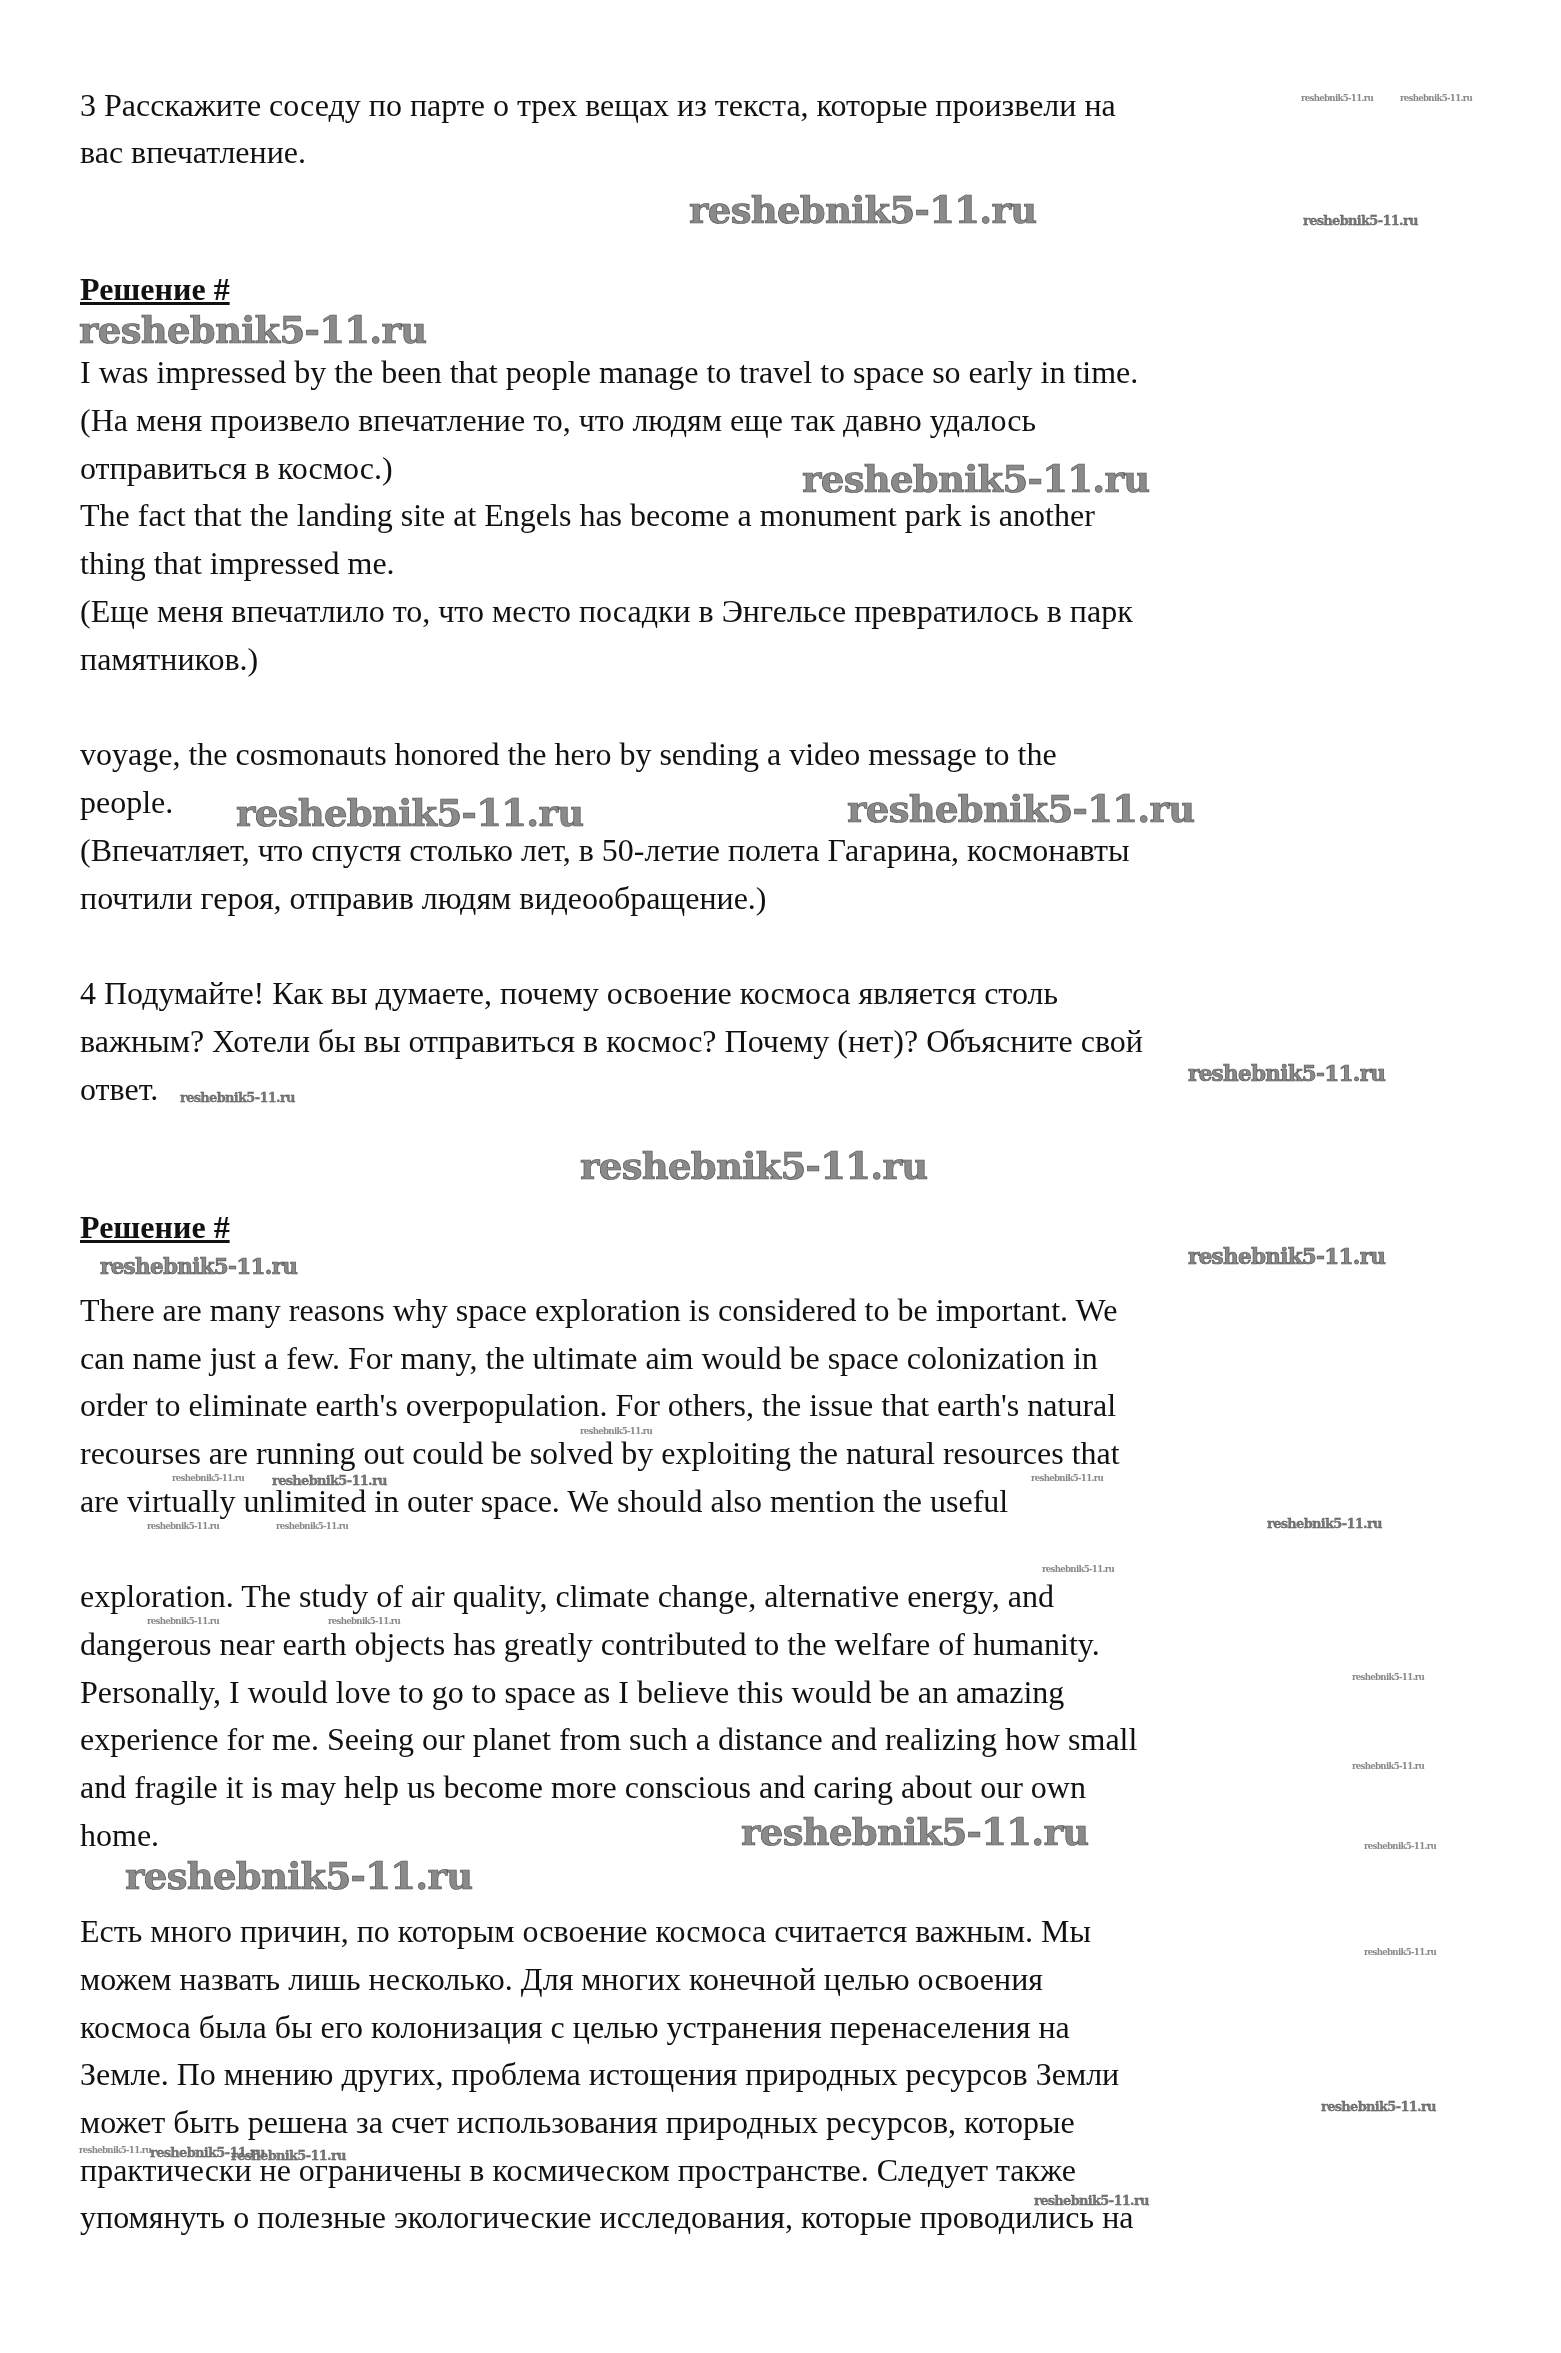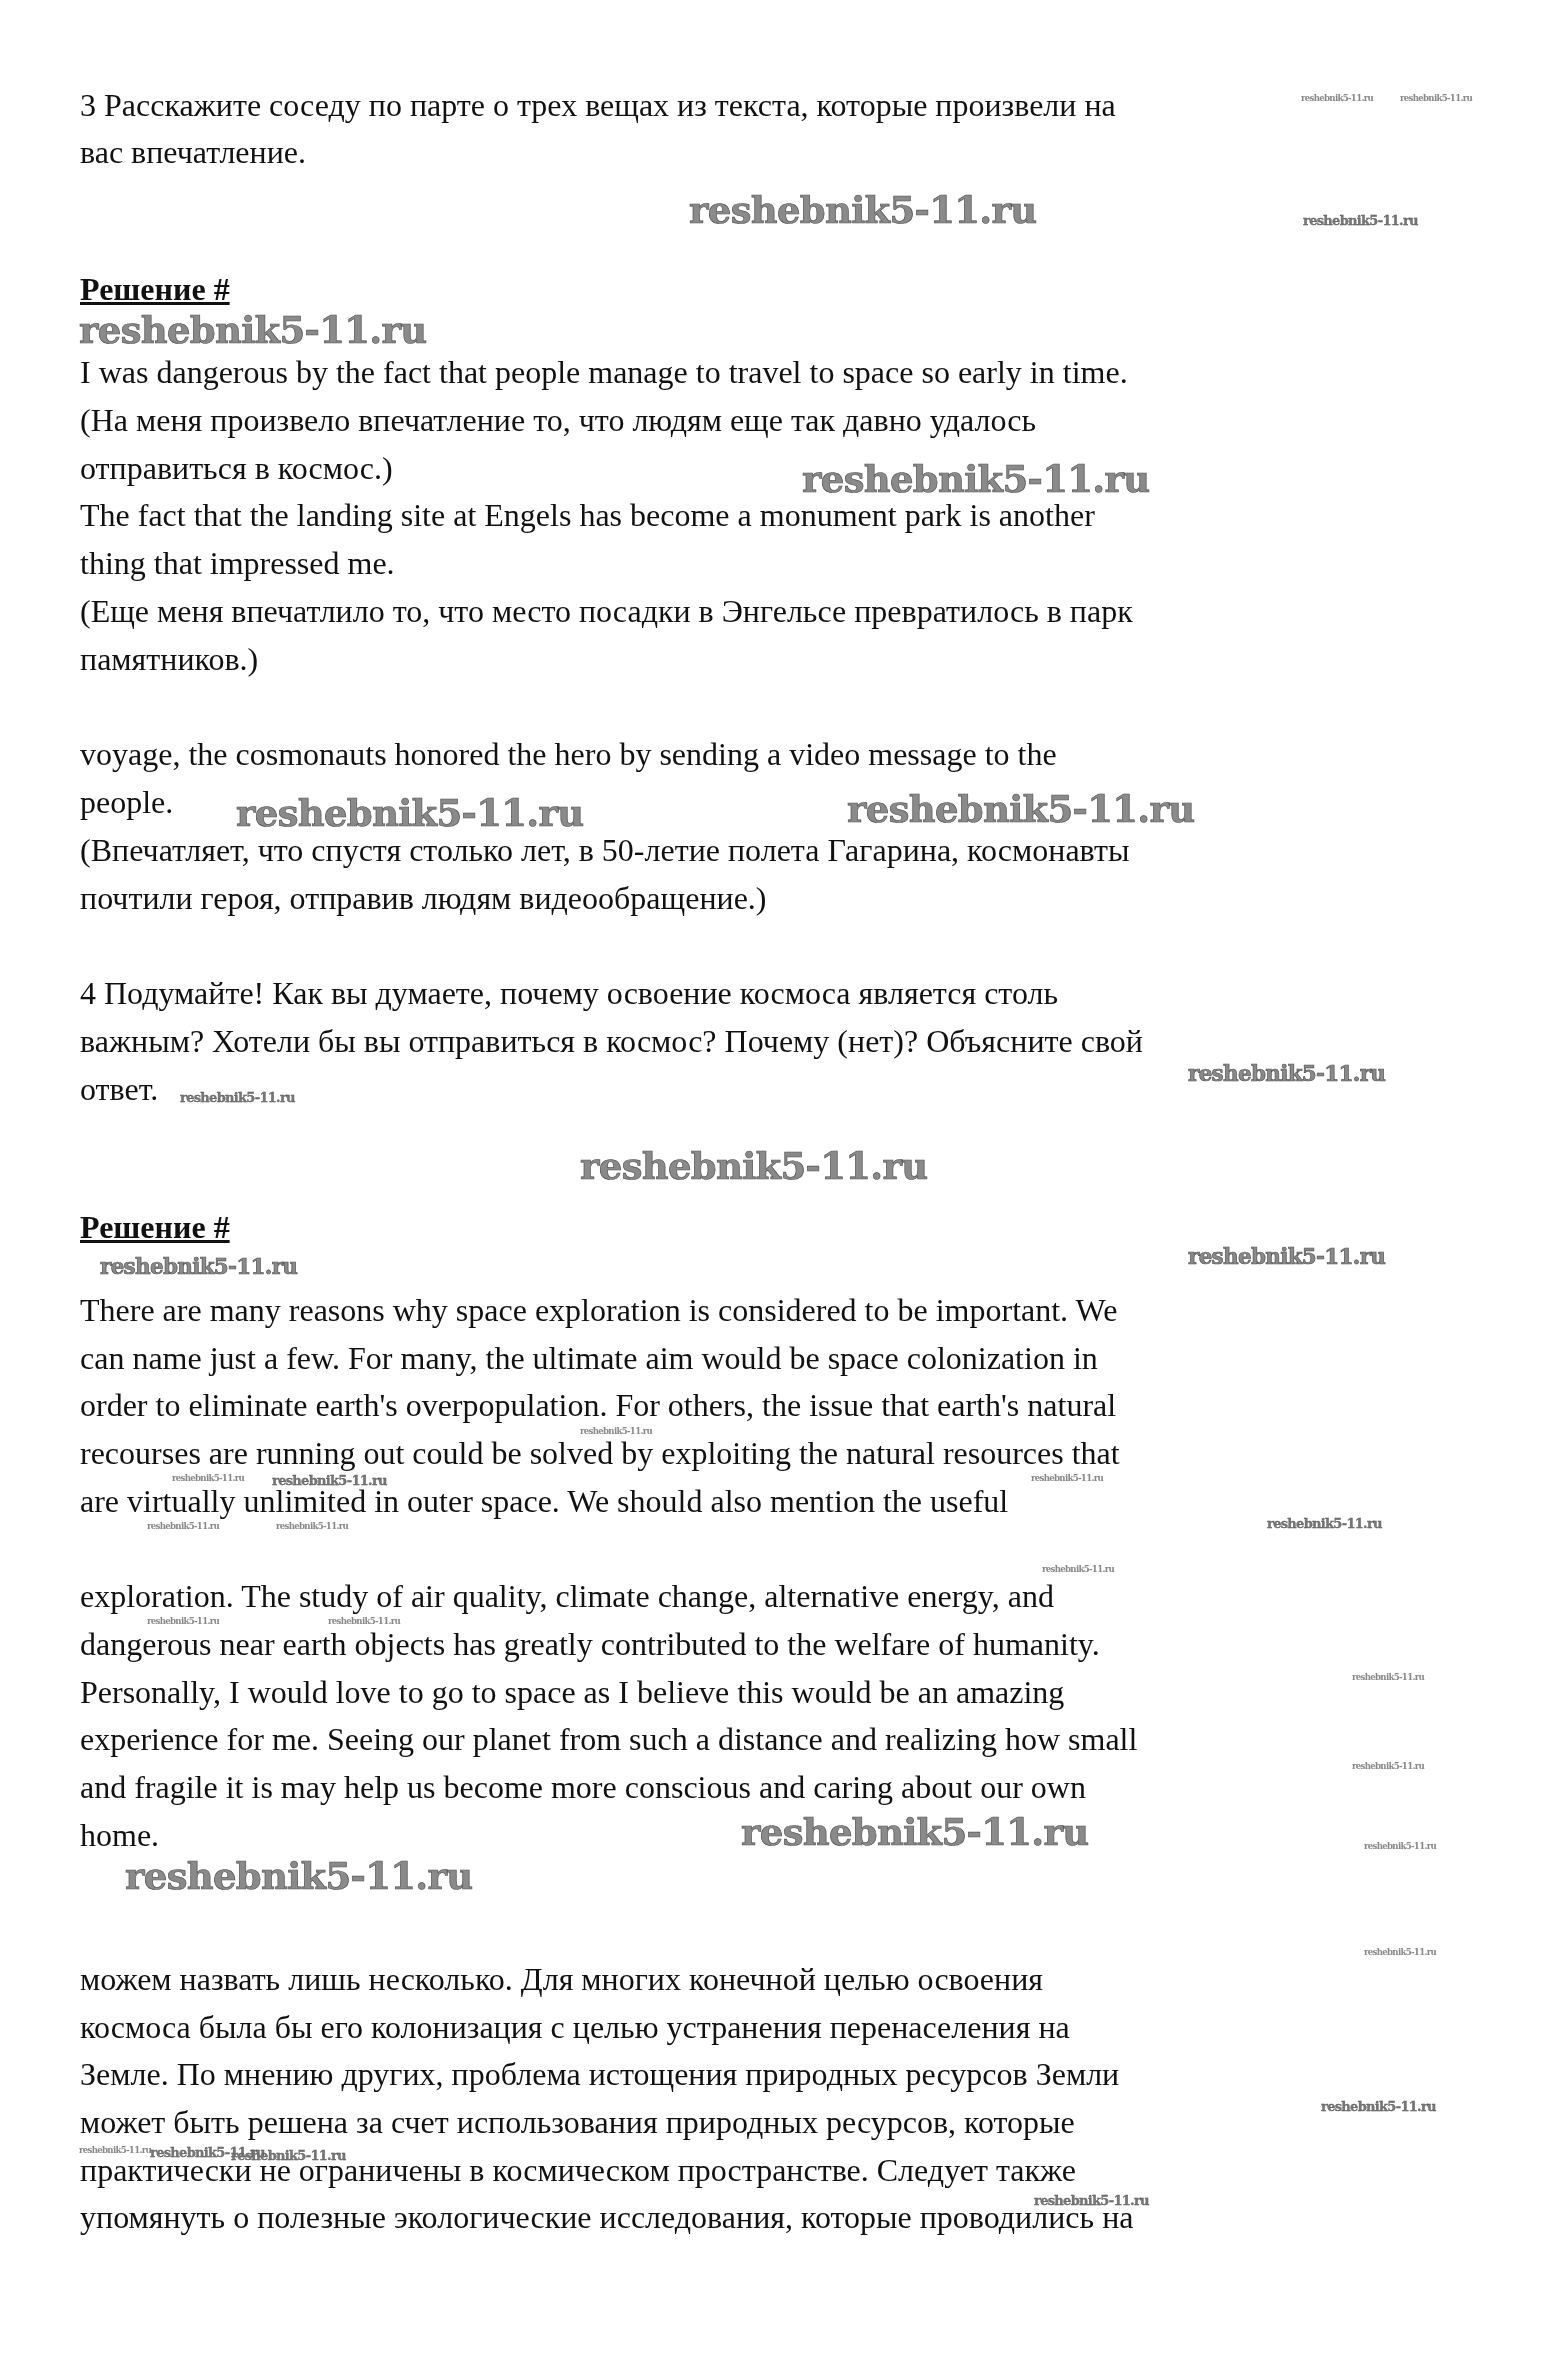--- a/index.html
+++ b/index.html
@@ -26,21 +26,21 @@
 </head>
 <body>
 
 <div class="page">
 
   <div class="line" style="top:84px">3 Расскажите соседу по парте о трех вещах из текста, которые произвели на</div>
   <div class="line" style="top:131px">вас впечатление.</div>
 
   <div class="line bold" style="top:268px">Решение #</div>
 
-  <div class="line" style="top:351px">I was dangerous by the fact that people manage to travel to space so early in time.</div>
+  <div class="line" style="top:351px">I was impressed by the been that people manage to travel to space so early in time.</div>
   <div class="line" style="top:399px">(На меня произвело впечатление то, что людям еще так давно удалось</div>
   <div class="line" style="top:447px">отправиться в космос.)</div>
   <div class="line" style="top:494px">The fact that the landing site at Engels has become a monument park is another</div>
   <div class="line" style="top:542px">thing that impressed me.</div>
   <div class="line" style="top:590px">(Еще меня впечатлило то, что место посадки в Энгельсе превратилось в парк</div>
   <div class="line" style="top:638px">памятников.)</div>
   <div class="line" style="top:733px">voyage, the cosmonauts honored the hero by sending a video message to the</div>
   <div class="line" style="top:781px">people.</div>
   <div class="line" style="top:829px">(Впечатляет, что спустя столько лет, в 50-летие полета Гагарина, космонавты</div>
   <div class="line" style="top:877px">почтили героя, отправив людям видеообращение.)</div>
@@ -56,20 +56,21 @@
   <div class="line" style="top:1432px">recourses are running out could be solved by exploiting the natural resources that</div>
   <div class="line" style="top:1384px">order to eliminate earth's overpopulation. For others, the issue that earth's natural</div>
   <div class="line" style="top:1480px">are virtually unlimited in outer space. We should also mention the useful</div>
   <div class="line" style="top:1575px">exploration. The study of air quality, climate change, alternative energy, and</div>
   <div class="line" style="top:1623px">dangerous near earth objects has greatly contributed to the welfare of humanity.</div>
   <div class="line" style="top:1671px">Personally, I would love to go to space as I believe this would be an amazing</div>
   <div class="line" style="top:1718px">experience for me. Seeing our planet from such a distance and realizing how small</div>
   <div class="line" style="top:1766px">and fragile it is may help us become more conscious and caring about our own</div>
   <div class="line" style="top:1814px">home.</div>
 
+  <div class="line" style="top:1910px">Есть много причин, по которым освоение космоса считается важным. Мы</div>
   <div class="line" style="top:1958px">можем назвать лишь несколько. Для многих конечной целью освоения</div>
   <div class="line" style="top:2006px">космоса была бы его колонизация с целью устранения перенаселения на</div>
   <div class="line" style="top:2053px">Земле. По мнению других, проблема истощения природных ресурсов Земли</div>
   <div class="line" style="top:2101px">может быть решена за счет использования природных ресурсов, которые</div>
   <div class="line" style="top:2149px">практически не ограничены в космическом пространстве. Следует также</div>
   <div class="line" style="top:2196px">упомянуть о полезные экологические исследования, которые проводились на</div>
 
   <div class="wm tiny" style="left:1301px; top:93px">reshebnik5-11.ru</div>
   <div class="wm tiny" style="left:1400px; top:93px">reshebnik5-11.ru</div>
   <div class="wm big" style="left:689px;  top:188px">reshebnik5-11.ru</div>

